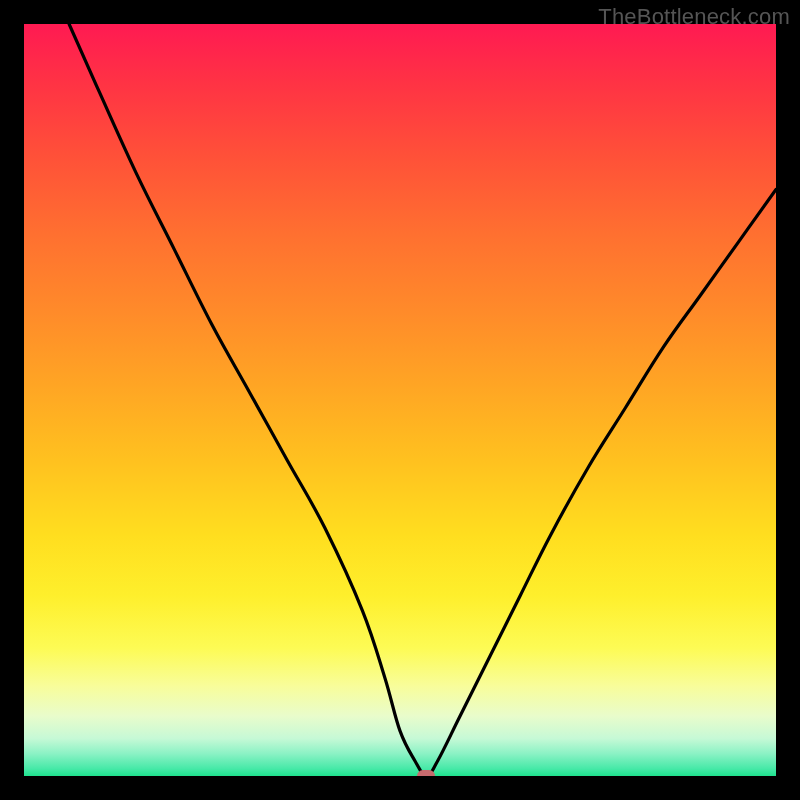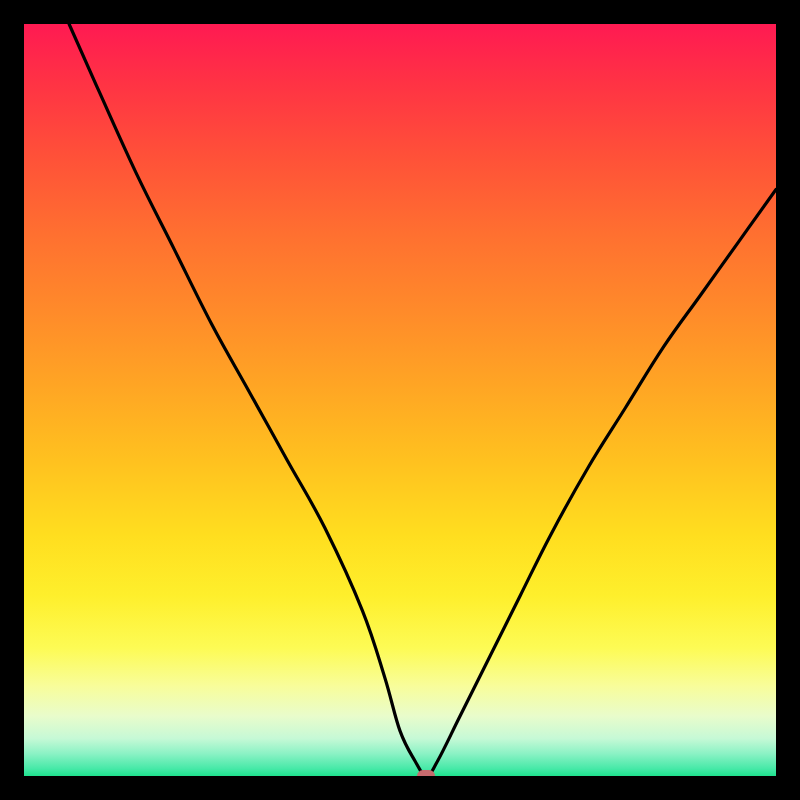--- a/index.html
+++ b/index.html
@@ -72,20 +72,21 @@
     background: #c76a6e;
     border-radius: 6px;
     z-index: 4;
     transform: translate(-50%, -50%);
   }
 </style>
 </head>
 <body>
 
 <div class="frame">
+  <div class="watermark">TheBottleneck.com</div>
 
   <div class="plot-area">
     <div class="gradient"></div>
 
     <svg class="curve" viewBox="0 0 752 752" preserveAspectRatio="none">
       <path id="curve-path" fill="none" stroke="#000" stroke-width="3.2" stroke-linecap="round" stroke-linejoin="round" d="M 45.1 0.0 C 50.5 12.2, 63.0 40.6, 75.2 67.7 C 87.4 94.8, 99.3 122.0, 112.8 150.4 C 126.3 178.8, 136.9 198.5, 150.4 225.6 C 163.9 252.7, 174.5 275.1, 188.0 300.8 C 201.5 326.5, 212.1 344.1, 225.6 368.5 C 239.1 392.8, 249.7 411.8, 263.2 436.2 C 276.7 460.5, 287.3 476.8, 300.8 503.8 C 314.3 530.9, 327.6 559.5, 338.4 586.6 C 349.2 613.6, 354.2 632.6, 361.0 654.2 C 367.7 675.9, 370.6 692.0, 376.0 706.9 C 381.4 721.8, 386.3 728.8, 391.0 737.0 C 395.8 745.1, 398.3 752.0, 402.3 752.0 C 406.4 752.0, 407.5 747.8, 413.6 737.0 C 419.7 726.1, 426.7 710.8, 436.2 691.8 C 445.6 672.9, 455.4 653.3, 466.2 631.7 C 477.1 610.0, 485.5 593.2, 496.3 571.5 C 507.1 549.9, 514.2 534.4, 526.4 511.4 C 538.6 488.3, 550.5 466.7, 564.0 443.7 C 577.5 420.7, 588.1 405.2, 601.6 383.5 C 615.1 361.9, 625.7 343.7, 639.2 323.4 C 652.7 303.1, 663.3 289.7, 676.8 270.7 C 690.3 251.8, 700.9 237.0, 714.4 218.1 C 727.9 199.1, 745.2 174.9, 752.0 165.4"></path>
     </svg>
 
     <div class="marker" id="min-marker" style="left: 402.32px; top: 752px; background: rgb(199, 106, 110);"></div>
   </div>

